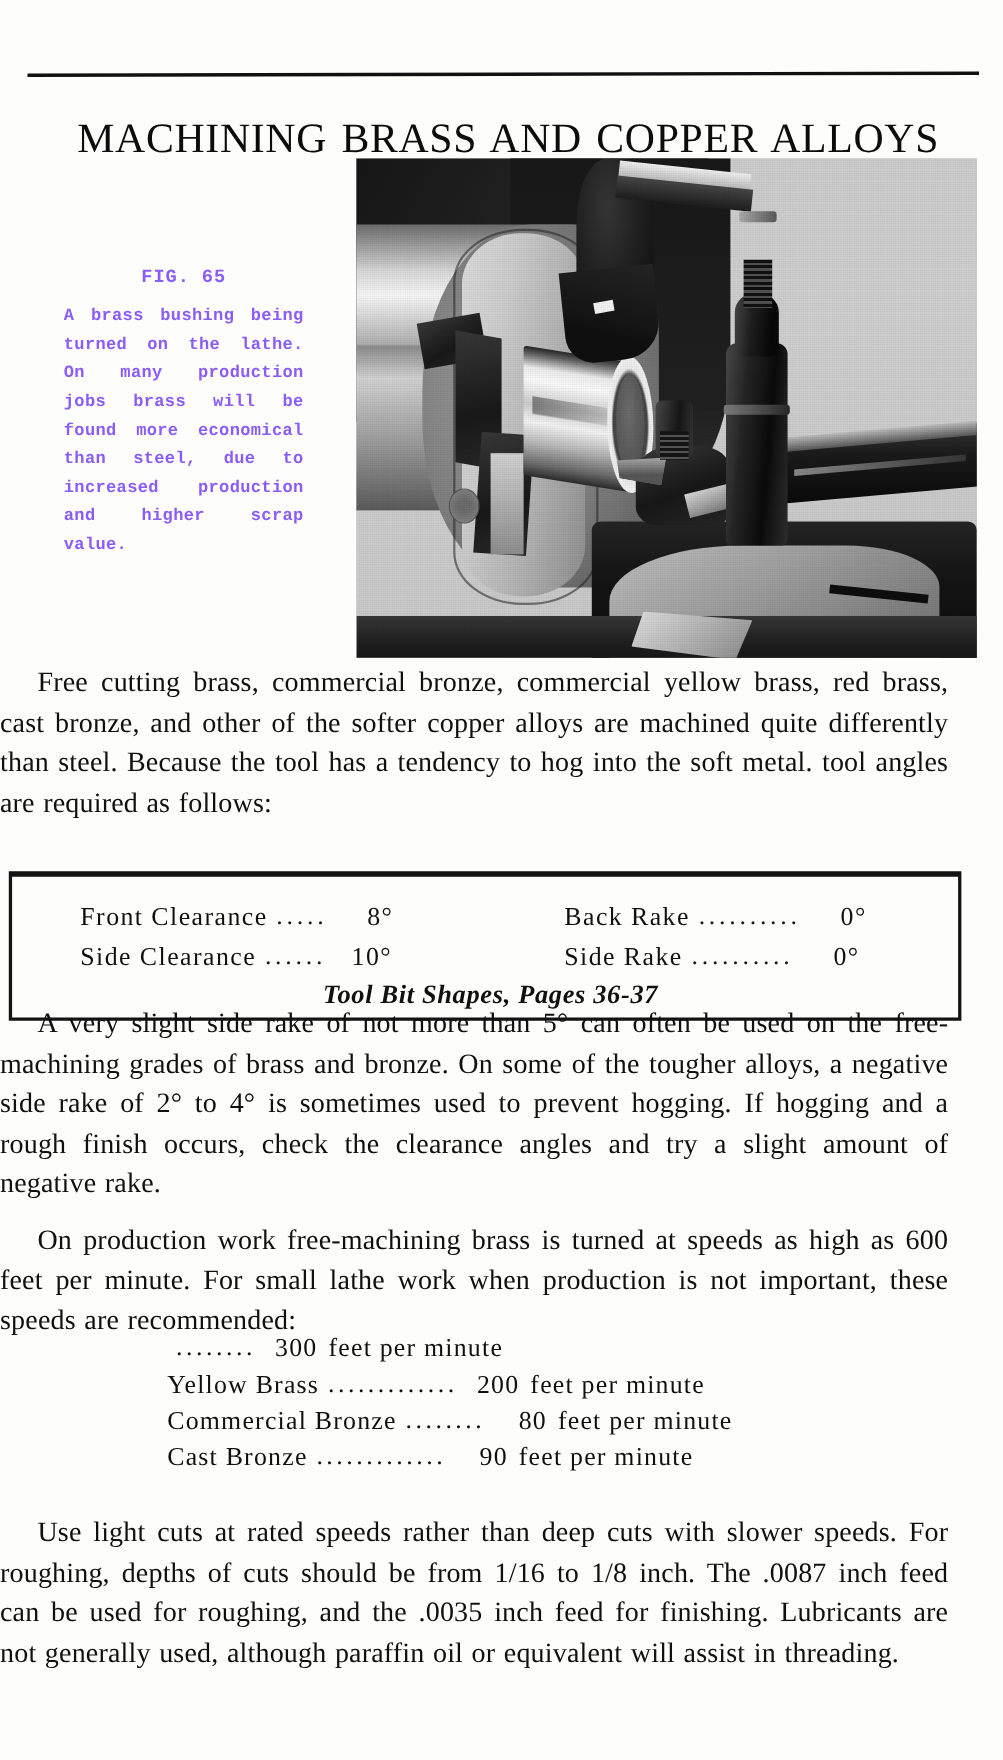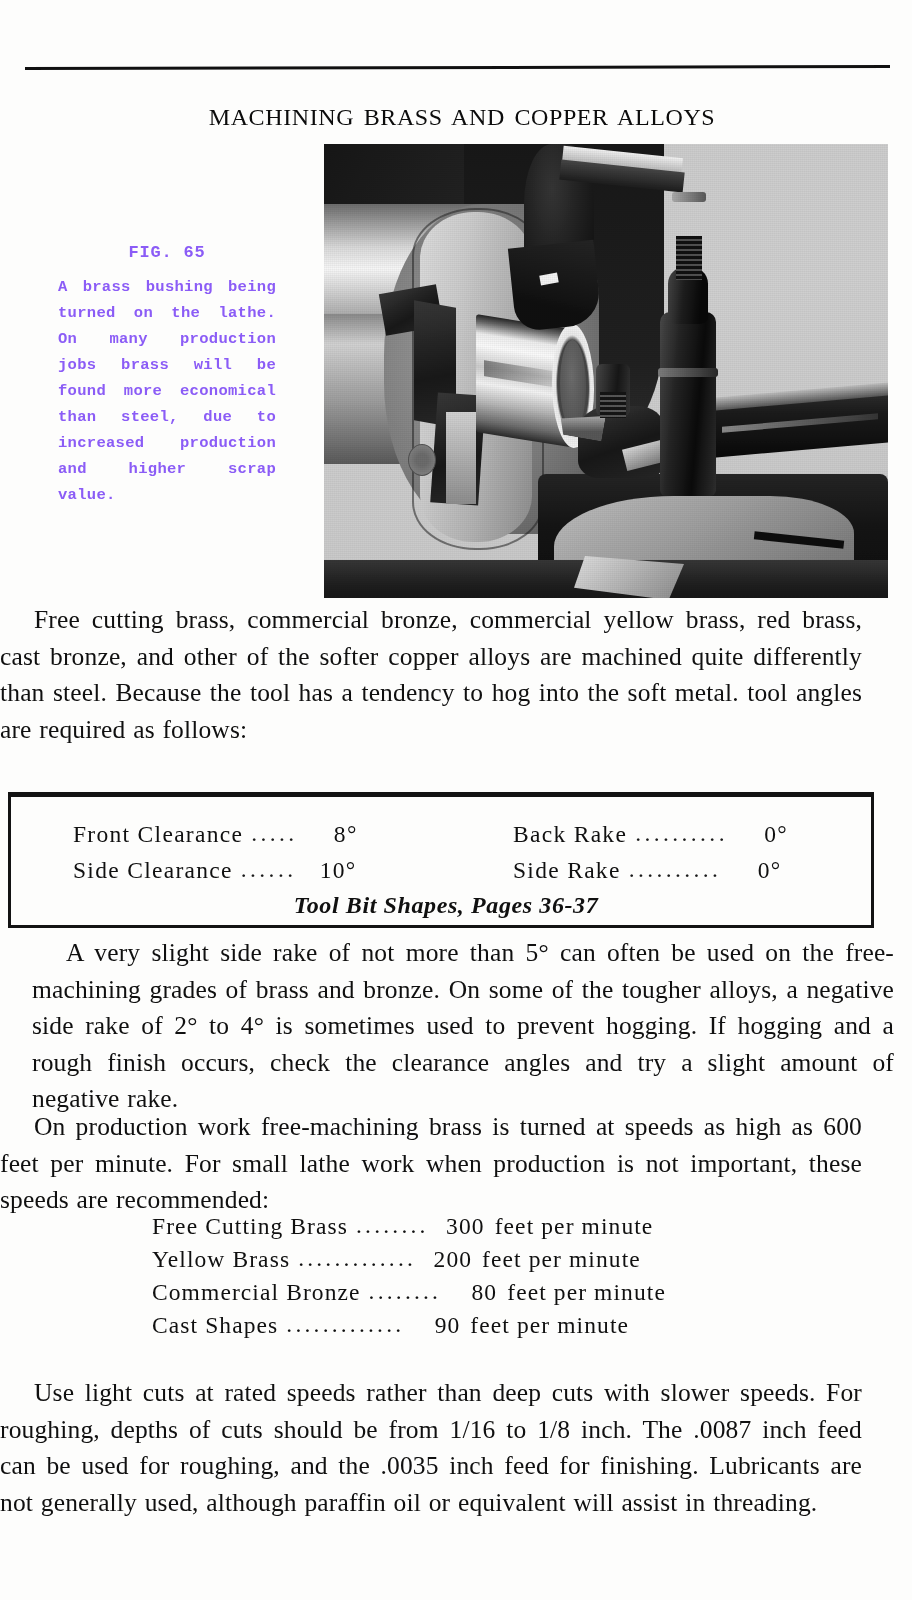--- a/index.html
+++ b/index.html
@@ -61,21 +61,21 @@
     background: #111;
     transform: rotate(-0.12deg);
   }
 
   
   .section-title {
     position: absolute;
     left: 0; right: 0;
     top: 104px;
     text-align: center;
-    font-size: 24px;
+    font-size: 38px;
     letter-spacing: 0.6px;
     word-spacing: 3px;
     font-family: "Liberation Serif", serif;
     color: #0c0c0c;
     padding-left: 12px;
   }
 
   
   .photo {
     position: absolute;
@@ -352,21 +352,21 @@
     font-family: "Liberation Serif", serif;
     font-size: 25.5px;
     line-height: 36.5px;
     text-align: justify;
     text-indent: 34px;
     letter-spacing: 0.15px;
     word-spacing: 1.2px;
     color: #101010;
   }
   .p1 { position: absolute; top: 602px; left: 0; width: 862px; }
-  .p2 { position: absolute; top: 935px; left: 0; width: 862px; text-indent: 0; padding-left: 32px; }
+  .p2 { position: absolute; top: 912px; left: 0; width: 862px; text-indent: 0; }
   .p3 { position: absolute; top: 1109px; left: 0; width: 862px; }
   .p4 { position: absolute; top: 1375px; left: 0; width: 862px; }
 
   
   .spec-box {
     position: absolute;
     left: 8px;
     top: 792px;
     width: 866px;
     height: 136px;
@@ -542,39 +542,38 @@
     </div>
     <div class="spec-footnote">Tool Bit Shapes, Pages 36-37</div>
   </div>
 
   <p class="para p2">A very slight side rake of not more than 5° can often be used on the free-machining grades of brass and bronze.  On some of the tougher alloys, a negative side rake of 2° to 4° is sometimes used to prevent hogging.  If hogging and a rough finish occurs, check the clearance angles and try a slight amount of negative rake.</p>
 
   <p class="para p3">On production work free-machining brass is turned at speeds as high as 600 feet per minute.  For small lathe work when production is not important, these speeds are recommended:</p>
 
   <div class="speed-list">
     <div class="speed-row">
-      <span class="speed-label">Free Cutting Brass</span>
       <span class="speed-dots">........</span>
       <span class="speed-value">300</span>
       <span class="speed-unit">feet per minute</span>
     </div>
     <div class="speed-row">
       <span class="speed-label">Yellow Brass</span>
       <span class="speed-dots">.............</span>
       <span class="speed-value">200</span>
       <span class="speed-unit">feet per minute</span>
     </div>
     <div class="speed-row">
       <span class="speed-label">Commercial Bronze</span>
       <span class="speed-dots">........</span>
       <span class="speed-value">80</span>
       <span class="speed-unit">feet per minute</span>
     </div>
     <div class="speed-row">
-      <span class="speed-label">Cast Shapes</span>
+      <span class="speed-label">Cast Bronze</span>
       <span class="speed-dots">.............</span>
       <span class="speed-value">90</span>
       <span class="speed-unit">feet per minute</span>
     </div>
   </div>
 
   <p class="para p4">Use light cuts at rated speeds rather than deep cuts with slower speeds.  For roughing, depths of cuts should be from 1/16 to 1/8 inch.  The .0087 inch feed can be used for roughing, and the .0035 inch feed for finishing.  Lubricants are not generally used, although paraffin oil or equivalent will assist in threading.</p>
 
 </div>
 

